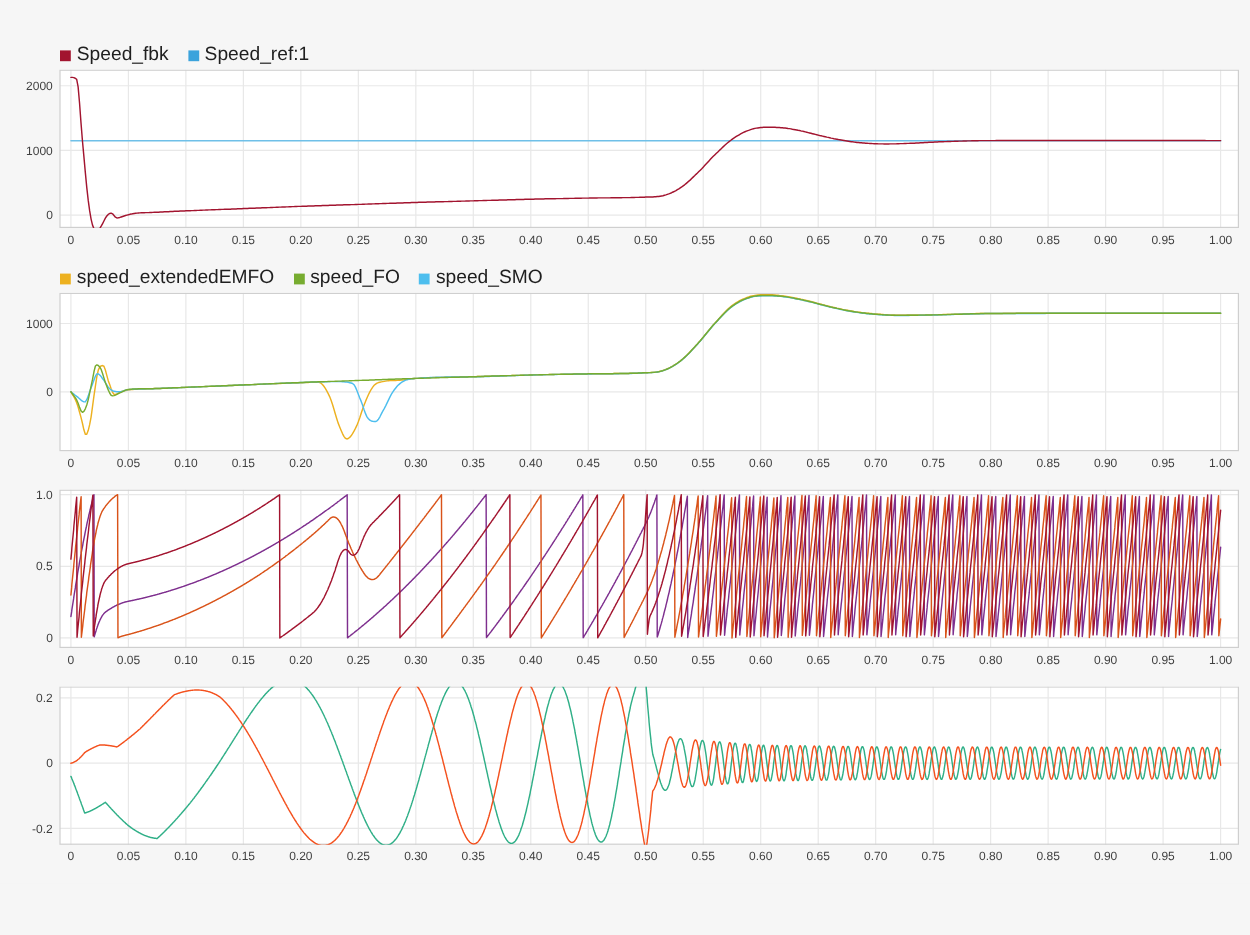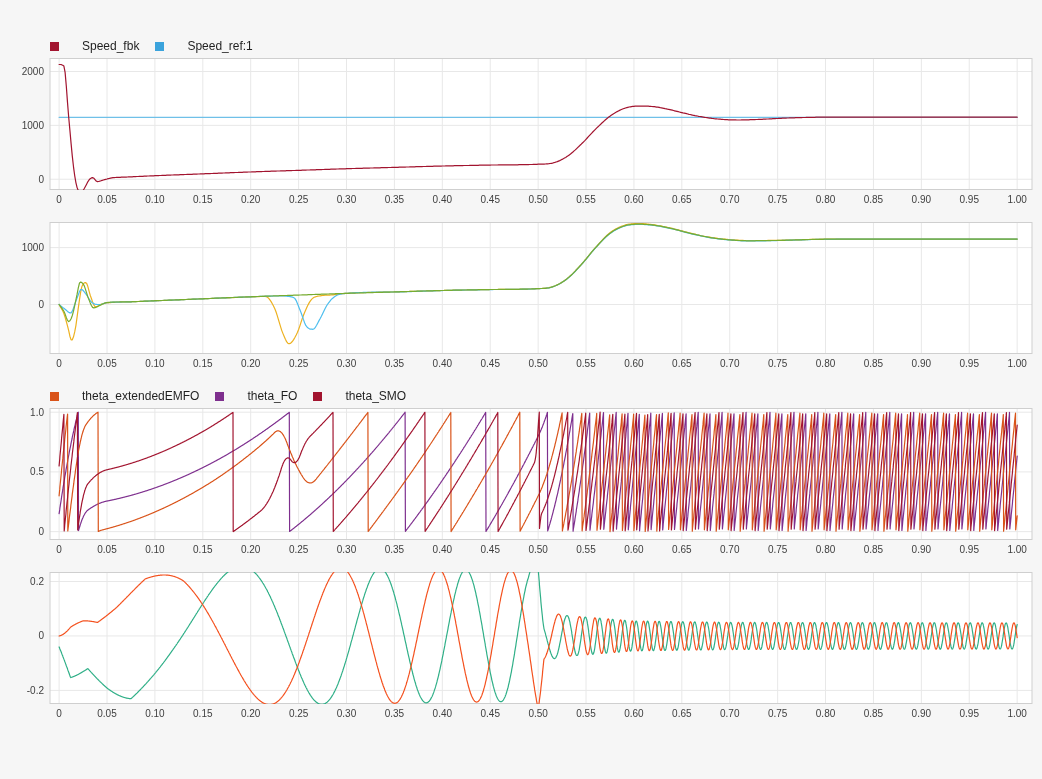--- a/index.html
+++ b/index.html
@@ -1,19 +1,19 @@
 <!DOCTYPE html>
 <html><head>
 <meta charset="utf-8">
 <style>
   html,body{margin:0;padding:0;background:#f6f6f6;font-family:"Liberation Sans",sans-serif;}
   #charts-root{padding:36px 0 0 0;width:1042px;}
   .chart-block{margin:0 0 14px 2px;}
   .legend{display:flex;gap:16px;align-items:center;height:20px;margin:0 0 2px 48px;}
-  .legend-item{display:flex;align-items:center;gap:23px;font-size:12px;color:#1f1f1f;cursor:pointer;}
+  .legend-item{display:flex;align-items:center;gap:5px;font-size:16px;color:#1f1f1f;cursor:pointer;}
   .swatch{width:9px;height:9px;display:inline-block;flex:0 0 auto;}
   svg{display:block;}
   svg text{font-family:"Liberation Sans",sans-serif;font-size:10px;fill:#404040;}
 </style>
 </head>
 <body>
 
 <main id="charts-root">
     <div class="chart-block">
       <div class="legend">
@@ -82,20 +82,34 @@
         <text x="727.7356097560973" y="145" text-anchor="middle" fill="#404040">0.70</text>
         <text x="775.6380487804877" y="145" text-anchor="middle" fill="#404040">0.75</text>
         <text x="823.540487804878" y="145" text-anchor="middle" fill="#404040">0.80</text>
         <text x="871.4429268292681" y="145" text-anchor="middle" fill="#404040">0.85</text>
         <text x="919.3453658536584" y="145" text-anchor="middle" fill="#404040">0.90</text>
         <text x="967.2478048780487" y="145" text-anchor="middle" fill="#404040">0.95</text>
         <text x="1015.150243902439" y="145" text-anchor="middle" fill="#404040">1.00</text>
       </svg>
     </div>
     <div class="chart-block">
+      <div class="legend">
+        <div class="legend-item">
+          <span class="swatch" style="background: rgb(237, 177, 32);"></span>
+          <span>speed_extendedEMFO</span>
+        </div>
+        <div class="legend-item">
+          <span class="swatch" style="background: rgb(119, 172, 48);"></span>
+          <span>speed_FO</span>
+        </div>
+        <div class="legend-item">
+          <span class="swatch" style="background: rgb(77, 190, 238);"></span>
+          <span>speed_SMO</span>
+        </div>
+      </div>
       <svg width="1038" height="150" viewBox="0 0 1038 150">
         <rect x="48" y="0" width="982" height="132" fill="#ffffff"></rect>
         <line x1="57.101463414634146" y1="0" x2="57.101463414634146" y2="132" stroke="#e8e8e8" stroke-width="1"></line>
         <line x1="105.00390243902439" y1="0" x2="105.00390243902439" y2="132" stroke="#e8e8e8" stroke-width="1"></line>
         <line x1="152.9063414634146" y1="0" x2="152.9063414634146" y2="132" stroke="#e8e8e8" stroke-width="1"></line>
         <line x1="200.80878048780485" y1="0" x2="200.80878048780485" y2="132" stroke="#e8e8e8" stroke-width="1"></line>
         <line x1="248.7112195121951" y1="0" x2="248.7112195121951" y2="132" stroke="#e8e8e8" stroke-width="1"></line>
         <line x1="296.6136585365854" y1="0" x2="296.6136585365854" y2="132" stroke="#e8e8e8" stroke-width="1"></line>
         <line x1="344.51609756097554" y1="0" x2="344.51609756097554" y2="132" stroke="#e8e8e8" stroke-width="1"></line>
         <line x1="392.41853658536576" y1="0" x2="392.41853658536576" y2="132" stroke="#e8e8e8" stroke-width="1"></line>
@@ -144,34 +158,20 @@
         <text x="727.7356097560973" y="145" text-anchor="middle" fill="#404040">0.70</text>
         <text x="775.6380487804877" y="145" text-anchor="middle" fill="#404040">0.75</text>
         <text x="823.540487804878" y="145" text-anchor="middle" fill="#404040">0.80</text>
         <text x="871.4429268292681" y="145" text-anchor="middle" fill="#404040">0.85</text>
         <text x="919.3453658536584" y="145" text-anchor="middle" fill="#404040">0.90</text>
         <text x="967.2478048780487" y="145" text-anchor="middle" fill="#404040">0.95</text>
         <text x="1015.150243902439" y="145" text-anchor="middle" fill="#404040">1.00</text>
       </svg>
     </div>
     <div class="chart-block">
-      <div class="legend">
-        <div class="legend-item">
-          <span class="swatch" style="background: rgb(217, 83, 25);"></span>
-          <span>theta_extendedEMFO</span>
-        </div>
-        <div class="legend-item">
-          <span class="swatch" style="background: rgb(126, 47, 142);"></span>
-          <span>theta_FO</span>
-        </div>
-        <div class="legend-item">
-          <span class="swatch" style="background: rgb(162, 20, 47);"></span>
-          <span>theta_SMO</span>
-        </div>
-      </div>
       <svg width="1038" height="150" viewBox="0 0 1038 150">
         <rect x="48" y="0" width="982" height="132" fill="#ffffff"></rect>
         <line x1="57.101463414634146" y1="0" x2="57.101463414634146" y2="132" stroke="#e8e8e8" stroke-width="1"></line>
         <line x1="105.00390243902439" y1="0" x2="105.00390243902439" y2="132" stroke="#e8e8e8" stroke-width="1"></line>
         <line x1="152.9063414634146" y1="0" x2="152.9063414634146" y2="132" stroke="#e8e8e8" stroke-width="1"></line>
         <line x1="200.80878048780485" y1="0" x2="200.80878048780485" y2="132" stroke="#e8e8e8" stroke-width="1"></line>
         <line x1="248.7112195121951" y1="0" x2="248.7112195121951" y2="132" stroke="#e8e8e8" stroke-width="1"></line>
         <line x1="296.6136585365854" y1="0" x2="296.6136585365854" y2="132" stroke="#e8e8e8" stroke-width="1"></line>
         <line x1="344.51609756097554" y1="0" x2="344.51609756097554" y2="132" stroke="#e8e8e8" stroke-width="1"></line>
         <line x1="392.41853658536576" y1="0" x2="392.41853658536576" y2="132" stroke="#e8e8e8" stroke-width="1"></line>

